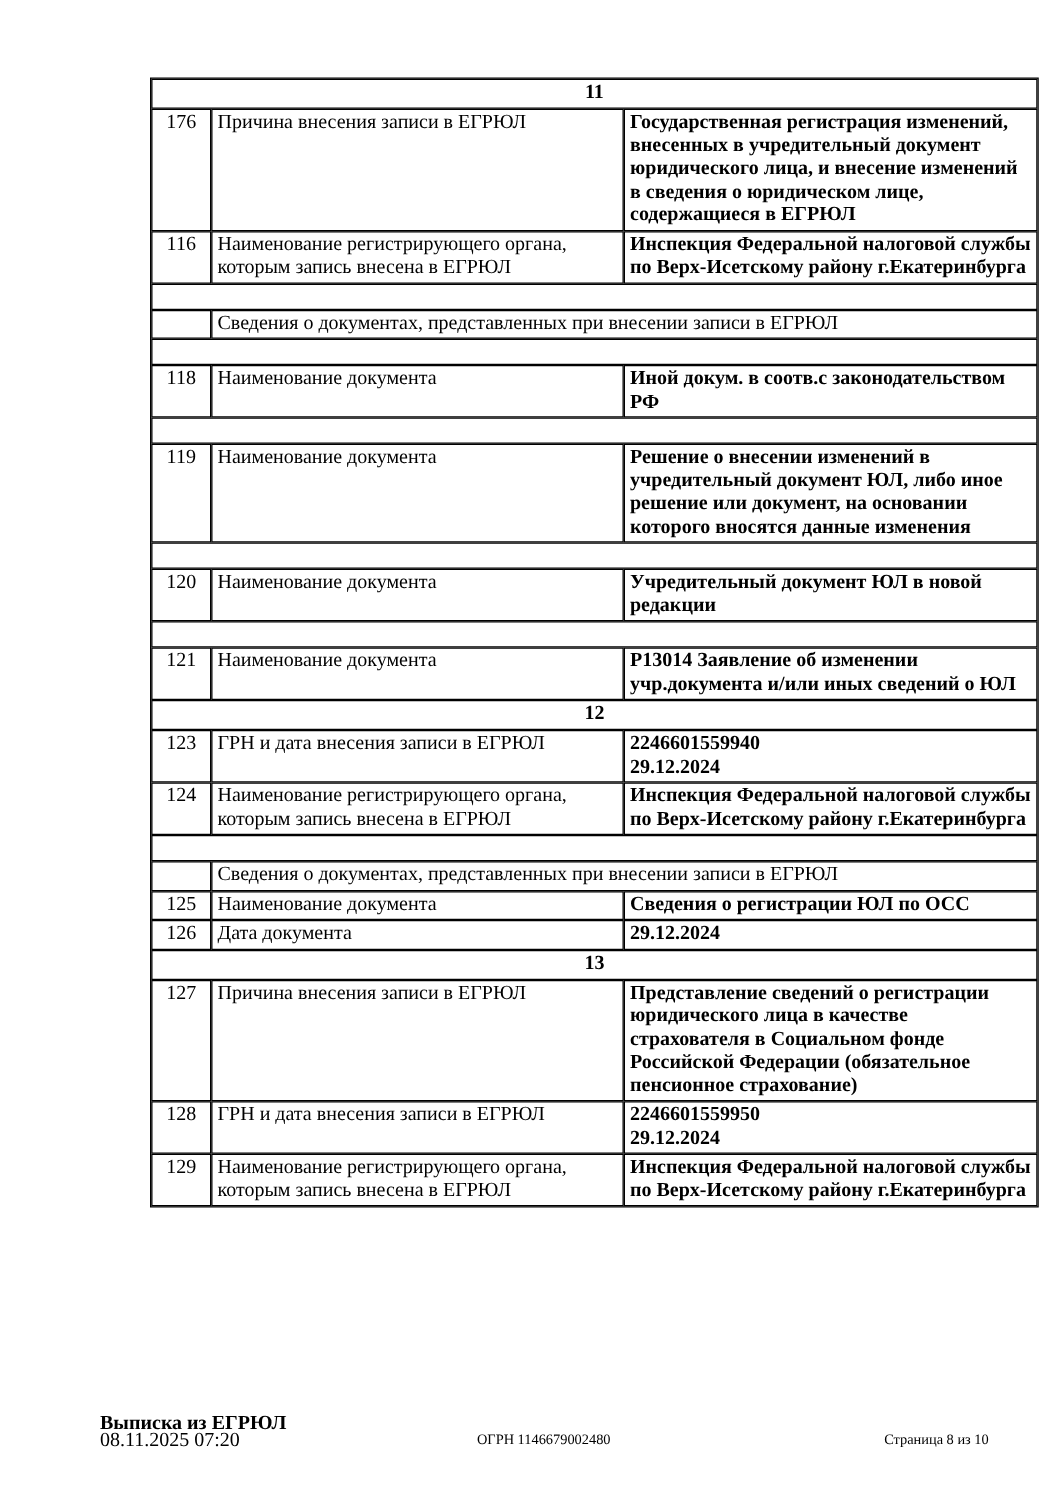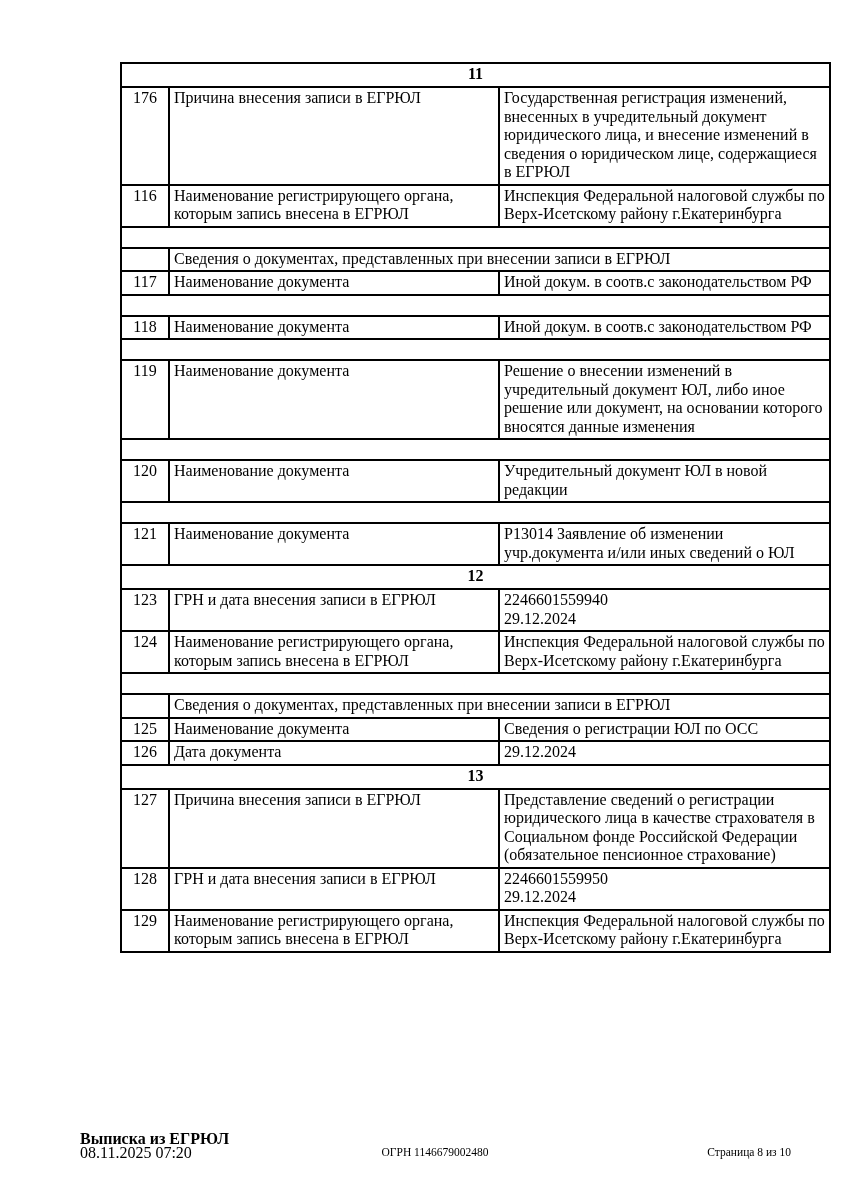--- a/index.html
+++ b/index.html
@@ -30,21 +30,21 @@
   table.egrul td {
     border: 1px solid #000;
     padding: 1px 4px 2px 4px;
     vertical-align: top;
     overflow: hidden;
     word-wrap: break-word;
   }
   td.num { text-align: center; padding-left: 1px; padding-right: 1px; }
   td.section { text-align: center; font-weight: bold; height: 19px; padding-top: 0; }
   td.spacer { height: 16px; }
-  td.value { white-space: pre-line; }
+  td.value { white-space: pre-line; font-weight: bold; }
   .footer-left {
     position: absolute; left: 80px; top: 1132px;
     font-size: 16px; line-height: 13.5px;
   }
   .footer-left .ftitle { font-weight: bold; }
   .footer-center {
     position: absolute; left: 80px; top: 1146px; width: 710px;
     text-align: center; font-size: 11.5px; line-height: 13.5px;
   }
   .footer-right {
@@ -76,25 +76,20 @@
         <td class="num">116</td>
         <td>Наименование регистрирующего органа, которым запись внесена в ЕГРЮЛ</td>
         <td class="value">Инспекция Федеральной налоговой службы по Верх-Исетскому району г.Екатеринбурга</td>
       </tr>
       <tr>
         <td class="spacer" colspan="3"></td>
       </tr>
       <tr>
         <td class="num"></td>
         <td colspan="2">Сведения о документах, представленных при внесении записи в ЕГРЮЛ</td>
-      </tr>
-      <tr>
-        <td class="num">117</td>
-        <td>Наименование документа</td>
-        <td class="value">Иной докум. в соотв.с законодательством РФ</td>
       </tr>
       <tr>
         <td class="spacer" colspan="3"></td>
       </tr>
       <tr>
         <td class="num">118</td>
         <td>Наименование документа</td>
         <td class="value">Иной докум. в соотв.с законодательством РФ</td>
       </tr>
       <tr>

